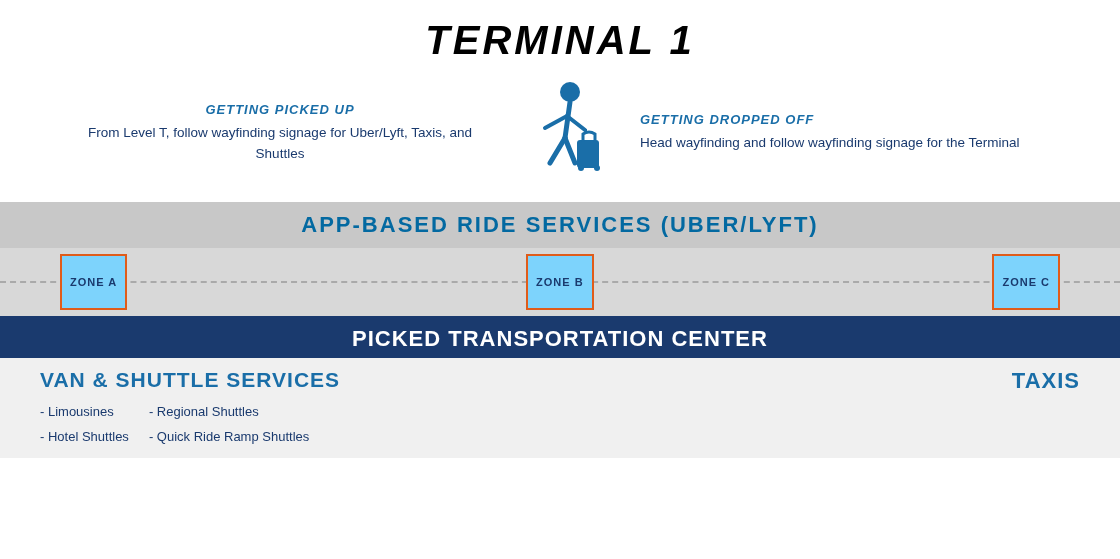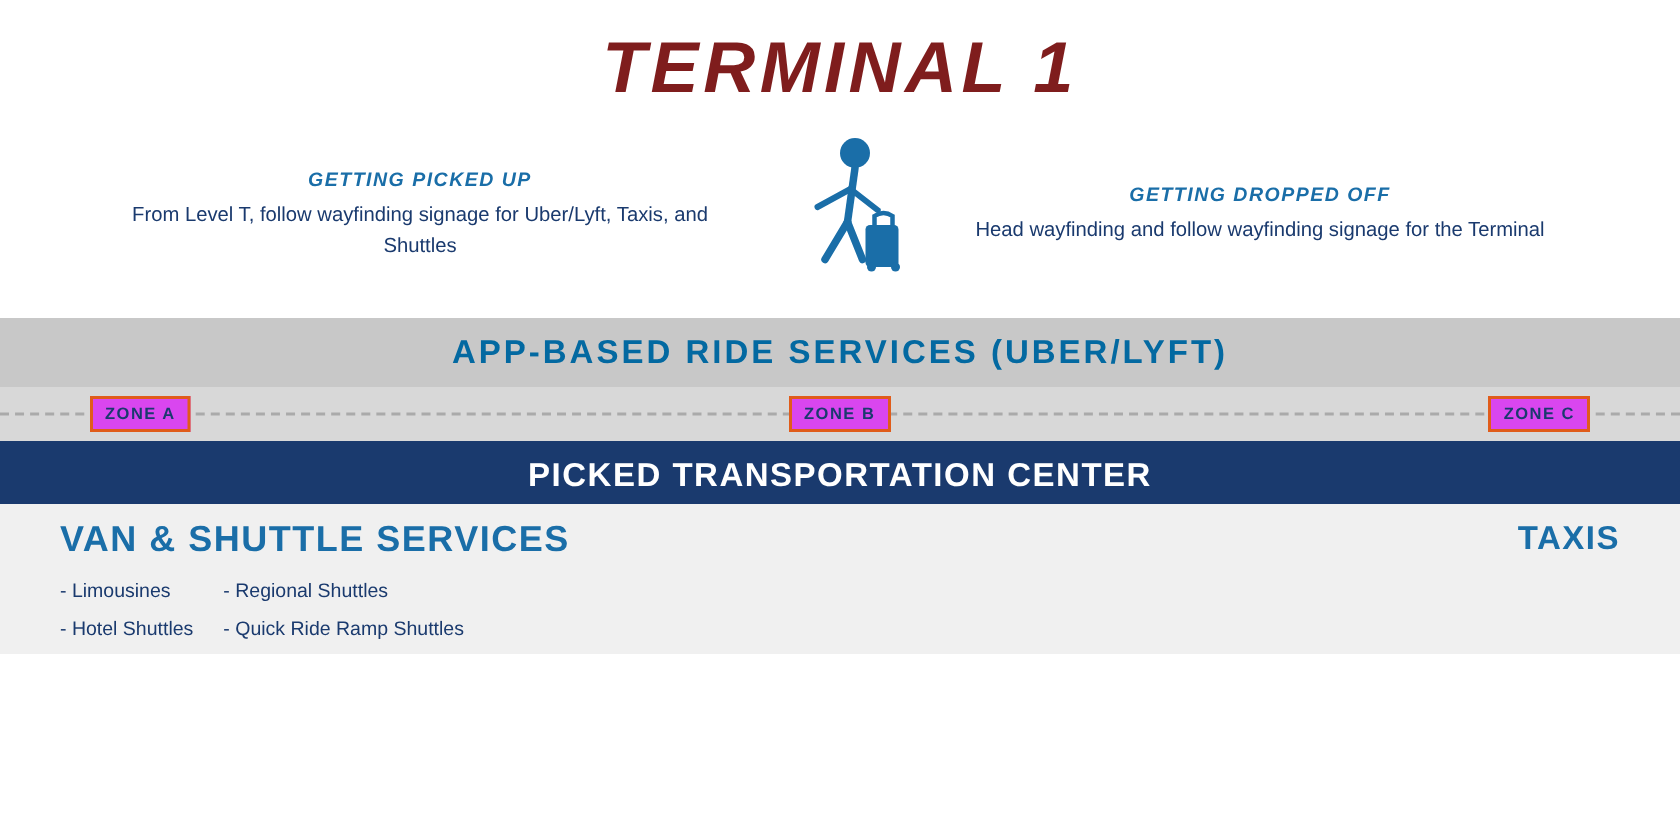--- a/index.html
+++ b/index.html
@@ -10,42 +10,42 @@
       font-family: Arial, Helvetica, sans-serif;
       overflow: hidden;
     }
 
     
     .title-section {
       text-align: center;
       padding: 18px 0 10px;
     }
     .main-title {
-      font-size: 48px;
-      font-weight: 900;
-      color: #7f1d1d;
+      font-size: 40px;
+      font-weight: 900;
+      color: #000000;
       letter-spacing: 3px;
       font-style: italic;
     }
 
     
     .info-section {
       display: flex;
       justify-content: center;
       align-items: center;
       gap: 0;
       padding: 5px 60px 10px;
     }
     .info-block {
       flex: 1;
       text-align: center;
       padding: 0 20px;
     }
     .info-block.left { text-align: center; }
-    .info-block.right { text-align: center; }
+    .info-block.right { text-align: left; }
     .info-heading {
       font-size: 13px;
       font-weight: 700;
       color: #1a6ea8;
       letter-spacing: 1px;
       text-transform: uppercase;
       margin-bottom: 6px;
       font-style: italic;
     }
     .info-text {
@@ -102,22 +102,22 @@
       left: 0;
       right: 0;
       border-top: 2px dashed #aaa;
       transform: translateY(-50%);
     }
     .zone-badge {
       border: 2px solid #e05c1a;
       color: #1a3a6e;
       font-size: 11px;
       font-weight: 700;
-      padding: 4px 8px;
-      background: #d946ef;
+      padding: 20px 8px;
+      background: #7dd3fc;
       letter-spacing: 1px;
       position: relative;
       z-index: 1;
     }
     .zone-spacer { flex: 1; }
 
     
     .gtc-banner {
       background: #1a3a6e;
       text-align: center;
@@ -141,21 +141,21 @@
       display: flex;
       align-items: flex-start;
       padding: 10px 40px 0;
       min-height: 100px;
       clip-path: polygon(0 0, calc(100% - 0px) 0, 100% 100%, 0 100%);
     }
     .van-shuttle-block {
       flex: 1;
     }
     .van-shuttle-title {
-      font-size: 24px;
+      font-size: 21px;
       font-weight: 900;
       color: #1a6ea8;
       letter-spacing: 1px;
       margin-bottom: 8px;
     }
     .service-list {
       display: flex;
       gap: 20px;
     }
     .service-col {

